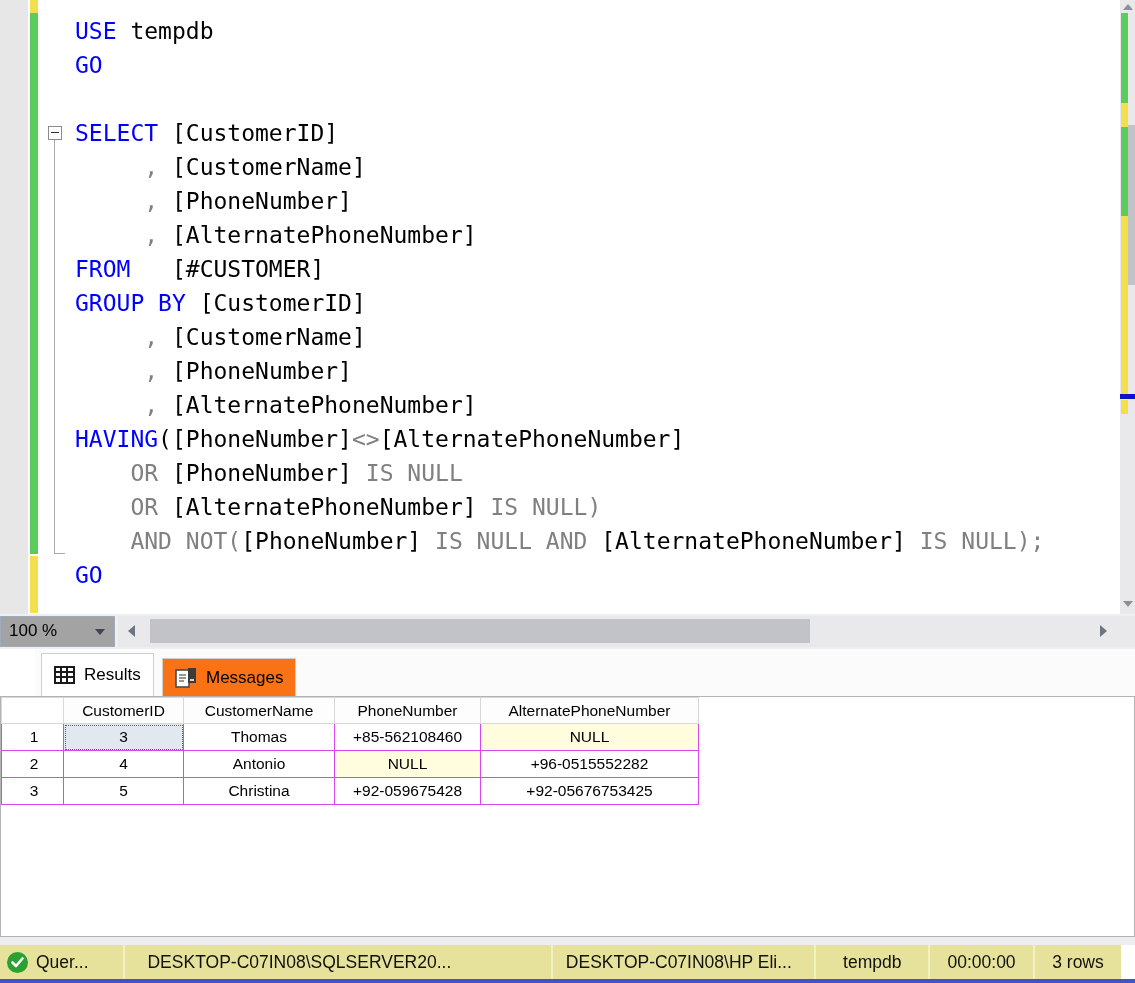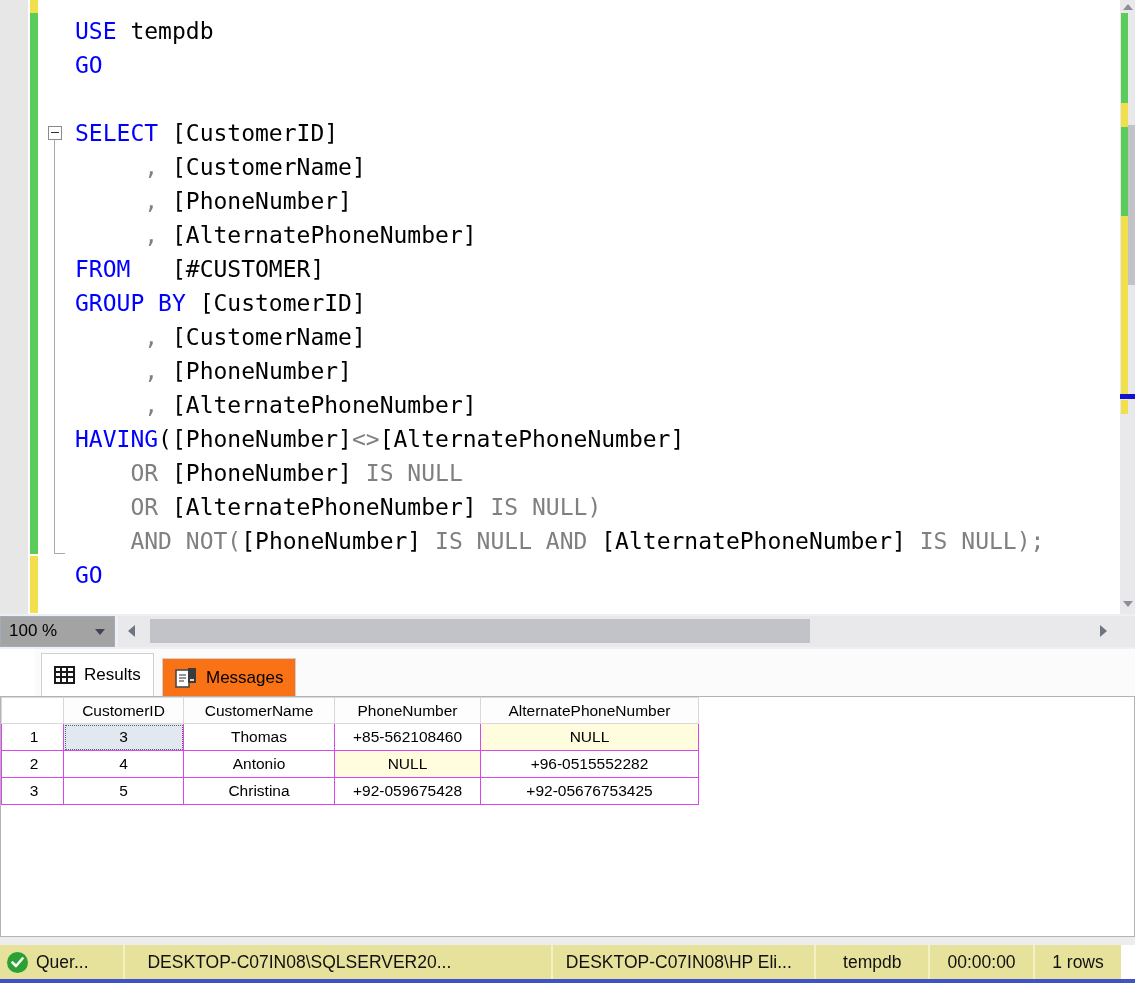--- a/index.html
+++ b/index.html
@@ -206,17 +206,17 @@
         <svg width="13" height="11" viewBox="0 0 13 11">
             <polyline points="1.5,5.5 5,9 11.5,1.5" fill="none" stroke="#fff" stroke-width="2.6" stroke-linecap="round" stroke-linejoin="round"></polyline>
           </svg>
       </span>
       <span>Quer...</span>
     </div>
     <div class="sseg s-server">DESKTOP-C07IN08\SQLSERVER20...</div>
     <div class="sseg s-user">DESKTOP-C07IN08\HP Eli...</div>
     <div class="sseg s-db">tempdb</div>
     <div class="sseg s-time">00:00:00</div>
-    <div class="sseg s-rows">1 rows</div>
+    <div class="sseg s-rows">3 rows</div>
   </div>
   <div class="accent"></div>
 
 </div>
 
 </body></html>

